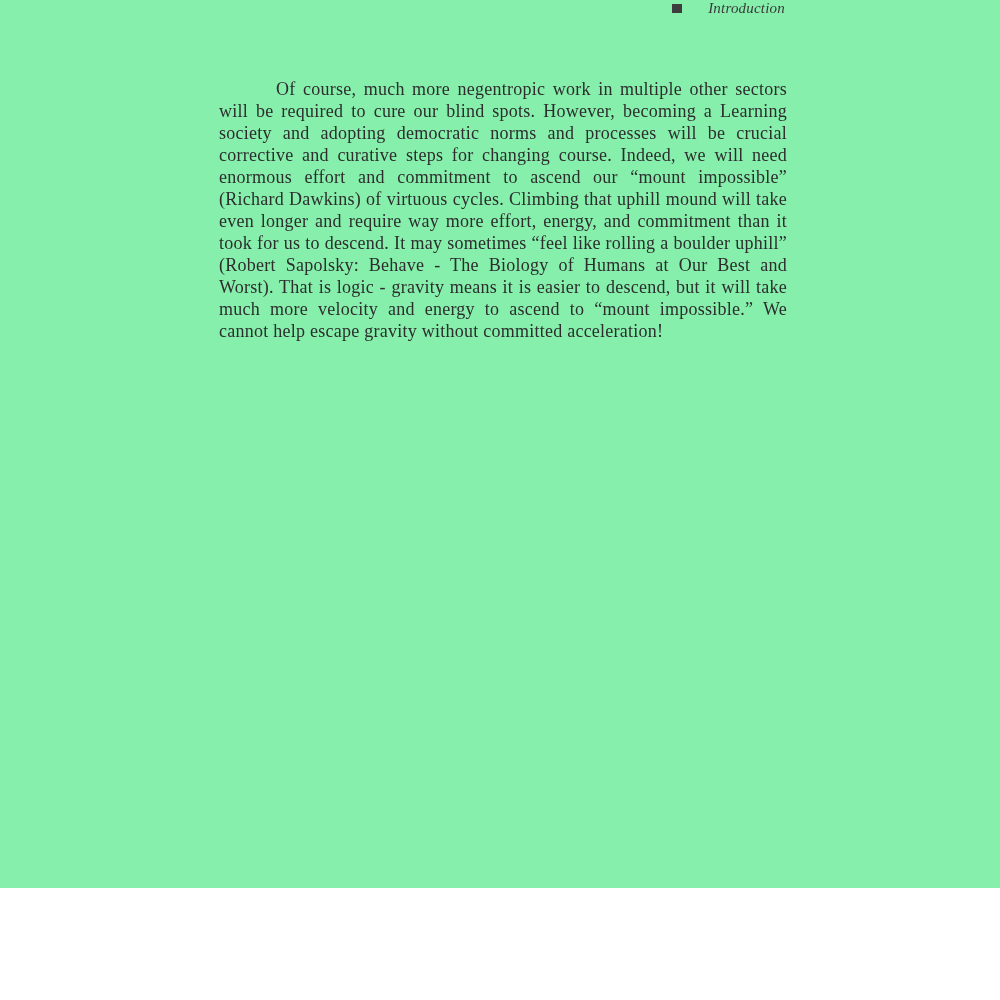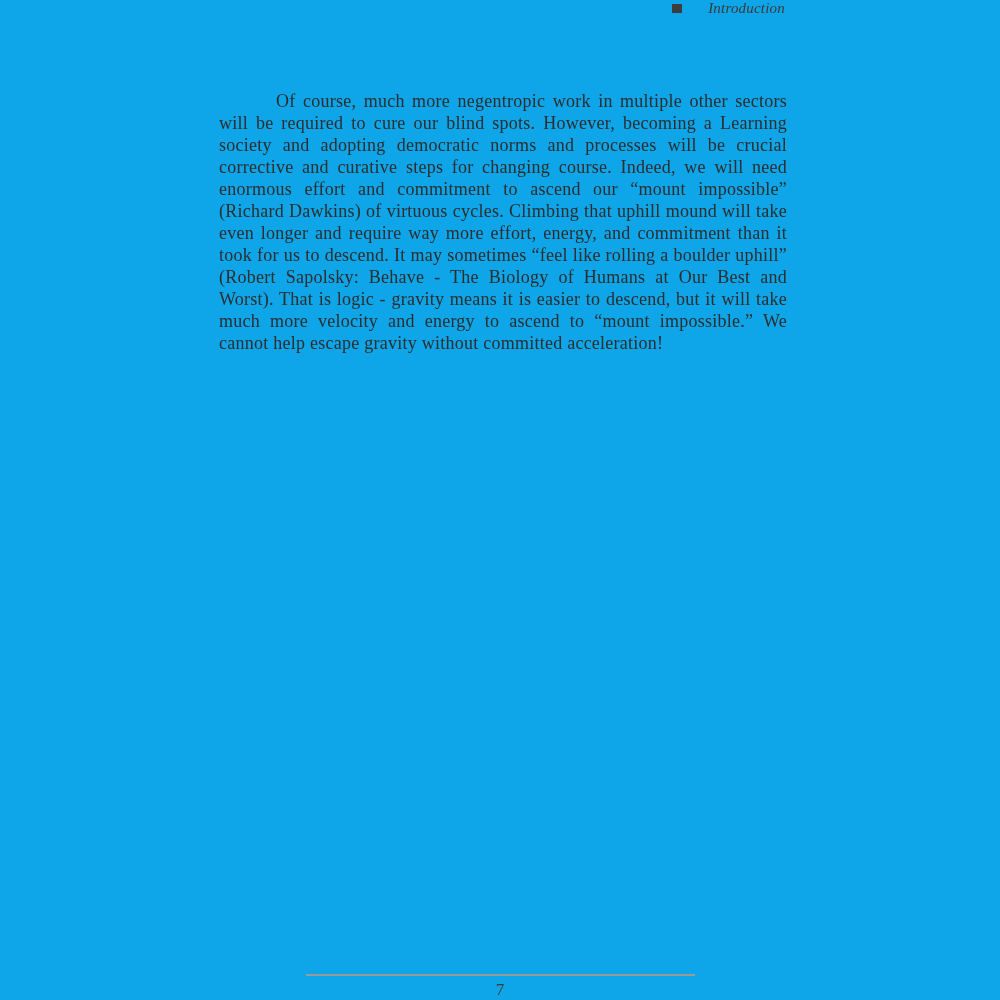--- a/index.html
+++ b/index.html
@@ -3,22 +3,22 @@
 <meta charset="utf-8">
 <style>
   html, body {
     margin: 0;
     padding: 0;
     background: #ffffff;
   }
   .page {
     position: relative;
     width: 1000px;
-    height: 1000px;
-    background: #0ea5e9;
+    height: 888px;
+    background: #86efac;
     font-family: "Liberation Serif", serif;
     overflow: hidden;
   }
   .running-header {
     position: absolute;
     top: 0px;
     right: 215px;
     display: flex;
     align-items: center;
     height: 16px;
@@ -34,21 +34,21 @@
   .header-title {
     font-style: italic;
     font-size: 15px;
     color: #3a3a3a;
     letter-spacing: 0.2px;
     line-height: 16px;
   }
   .body-paragraph {
     position: absolute;
     left: 219px;
-    top: 72px;
+    top: 60px;
     width: 568px;
     text-align: justify;
     text-indent: 57px;
     font-size: 18px;
     line-height: 22px;
     letter-spacing: 0.25px;
     color: #2d2d2d;
   }
   .footer-rule {
     position: absolute;

